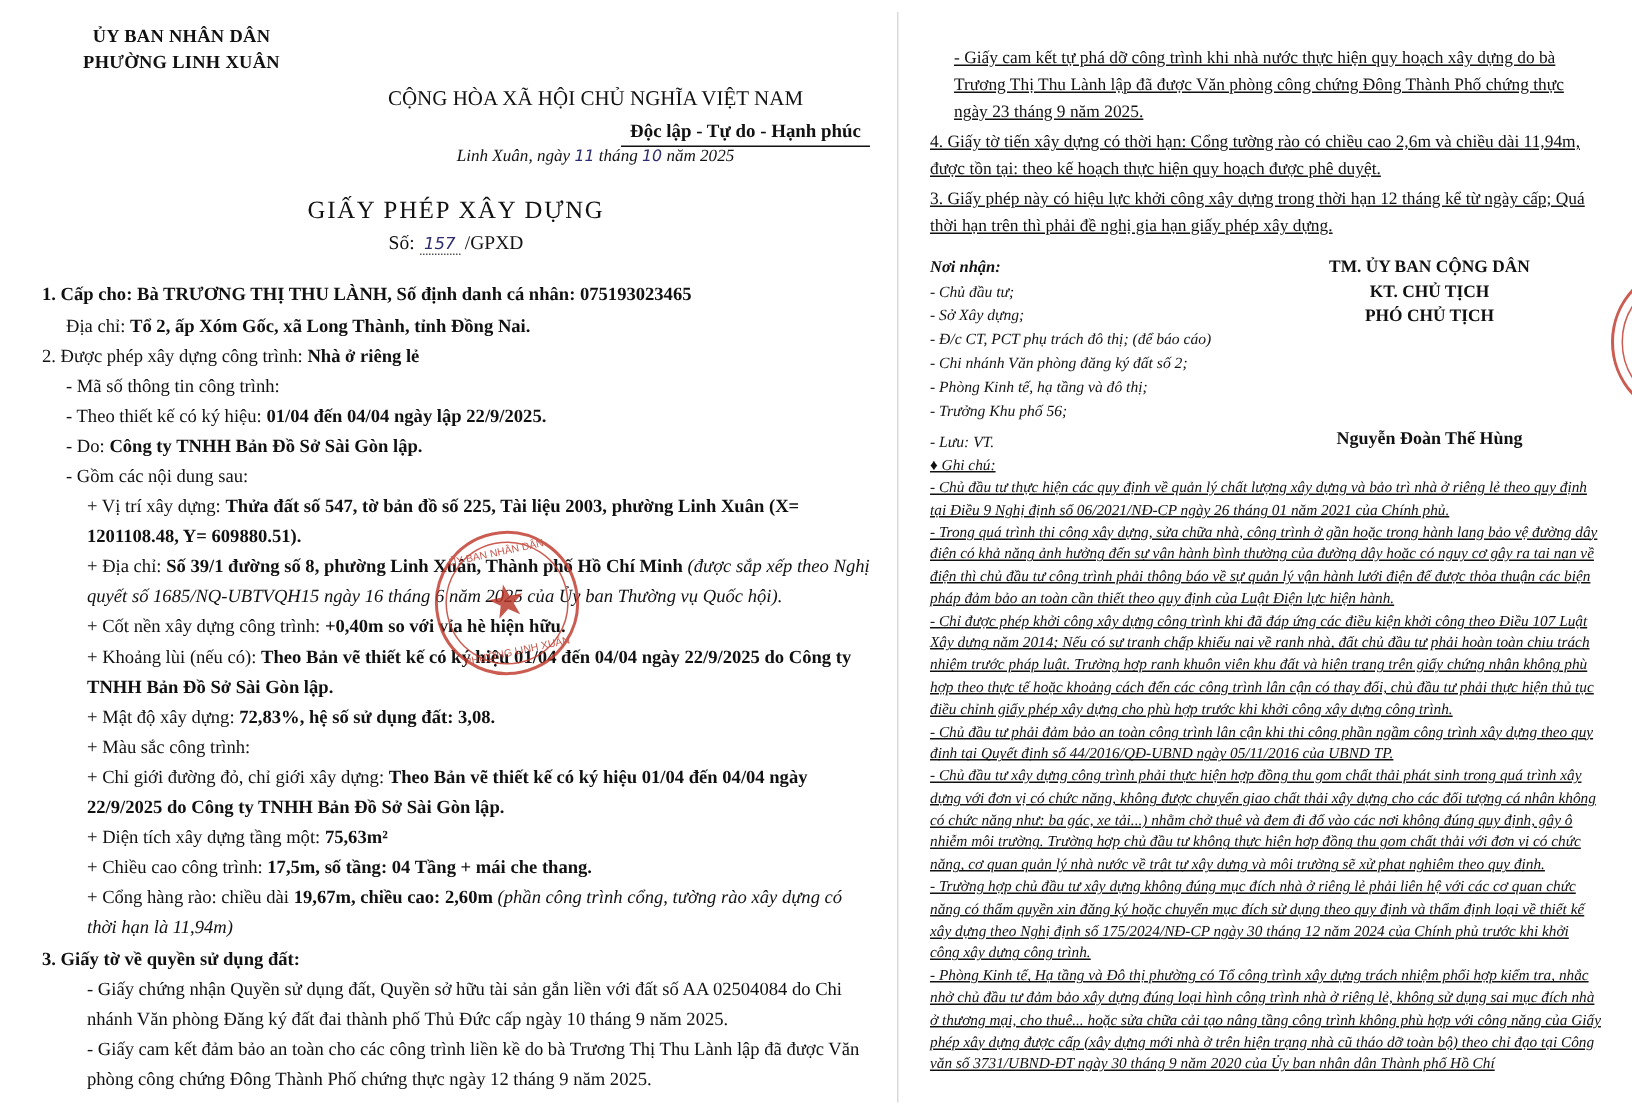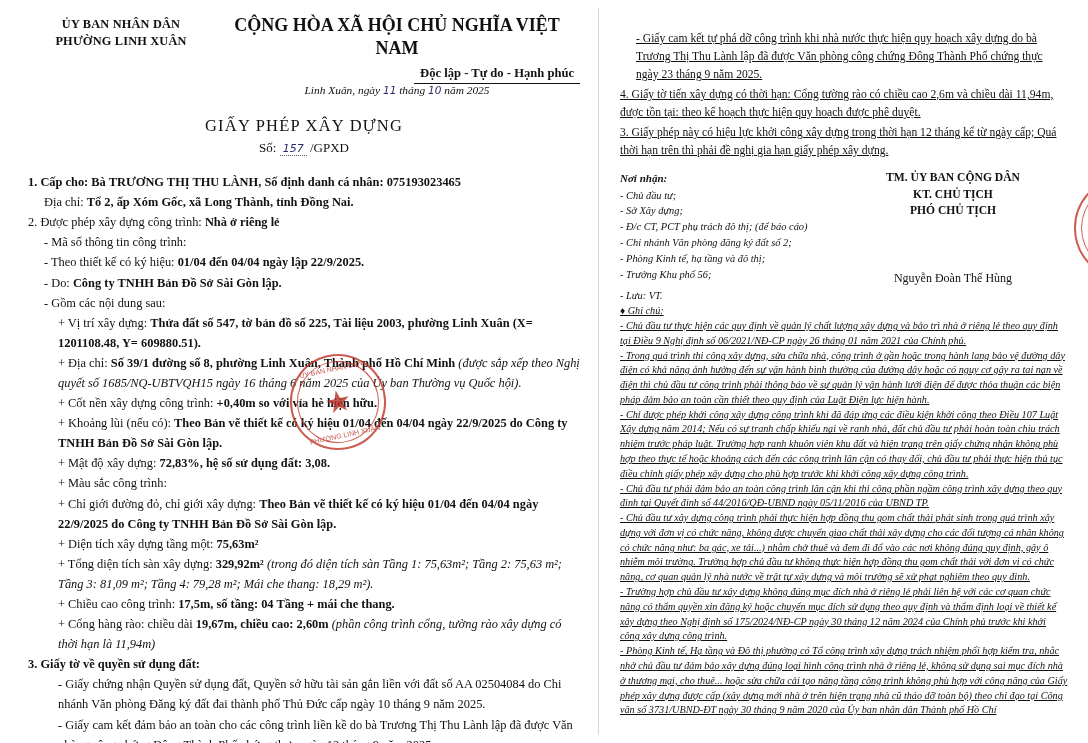--- a/index.html
+++ b/index.html
@@ -59,23 +59,24 @@
     flex: 1;
     text-align: center;
   }
   .t-uy {
     font-size: 12.3px;
     font-weight: bold;
     letter-spacing: .2px;
     line-height: 1.35;
   }
   .t-ch {
-    font-size: 18px;
-    font-weight: bold;
+    font-size: 14px;
+    font-weight: normal;
     line-height: 1.3;
+    margin-top: 44px;
   }
   .t-dl {
     font-size: 12.6px;
     font-weight: bold;
     line-height: 1.45;
     display: inline-block;
     border-bottom: 1px solid #111;
     padding: 0 6px 1px 6px;
   }
   .t-place {
@@ -159,22 +160,22 @@
     flex: 1;
     text-align: center;
     position: relative;
     font-size: 11.6px;
     line-height: 1.45;
   }
   .sig .s1 { font-weight: bold; }
   .sig .s2 { font-weight: bold; }
   .sig .s3 { font-weight: bold; }
   .sig-name {
-    margin-top: 50px;
-    font-weight: normal;
+    margin-top: 64px;
+    font-weight: bold;
     font-size: 12px;
   }
 
   
   .seal {
     position: absolute;
     border-radius: 50%;
     border: 2.2px solid #c0392b;
     box-sizing: border-box;
     opacity: .82;
@@ -306,25 +307,20 @@
       <p class="lvl3">+ Màu sắc công trình:</p>
       <p class="lvl3">
         <span>+ Chỉ giới đường đỏ, chỉ giới xây dựng:</span>
         <b>Theo Bản vẽ thiết kế có ký hiệu 01/04 đến 04/04 ngày 22/9/2025 do Công ty TNHH Bản Đồ Sở Sài Gòn lập.</b>
       </p>
       <p class="lvl3">
         <span>+ Diện tích xây dựng tầng một:</span>
         <b>75,63m²</b>
       </p>
       <p class="lvl3">
-        <span>+ Tổng diện tích sàn xây dựng:</span>
-        <b>329,92m²</b>
-        <i>(trong đó diện tích sàn Tầng 1: 75,63m²; Tầng 2: 75,63 m²; Tầng 3: 81,09 m²; Tầng 4: 79,28 m²; Mái che thang: 18,29 m²).</i>
-      </p>
-      <p class="lvl3">
         <span>+ Chiều cao công trình:</span>
         <b>17,5m, số tầng: 04 Tầng + mái che thang.</b>
       </p>
       <p class="lvl3">
         <span>+ Cổng hàng rào: chiều dài</span>
         <b>19,67m, chiều cao: 2,60m</b>
         <i>(phần công trình cổng, tường rào xây dựng có thời hạn là 11,94m)</i>
       </p>
 
       <p class="lvl1">

